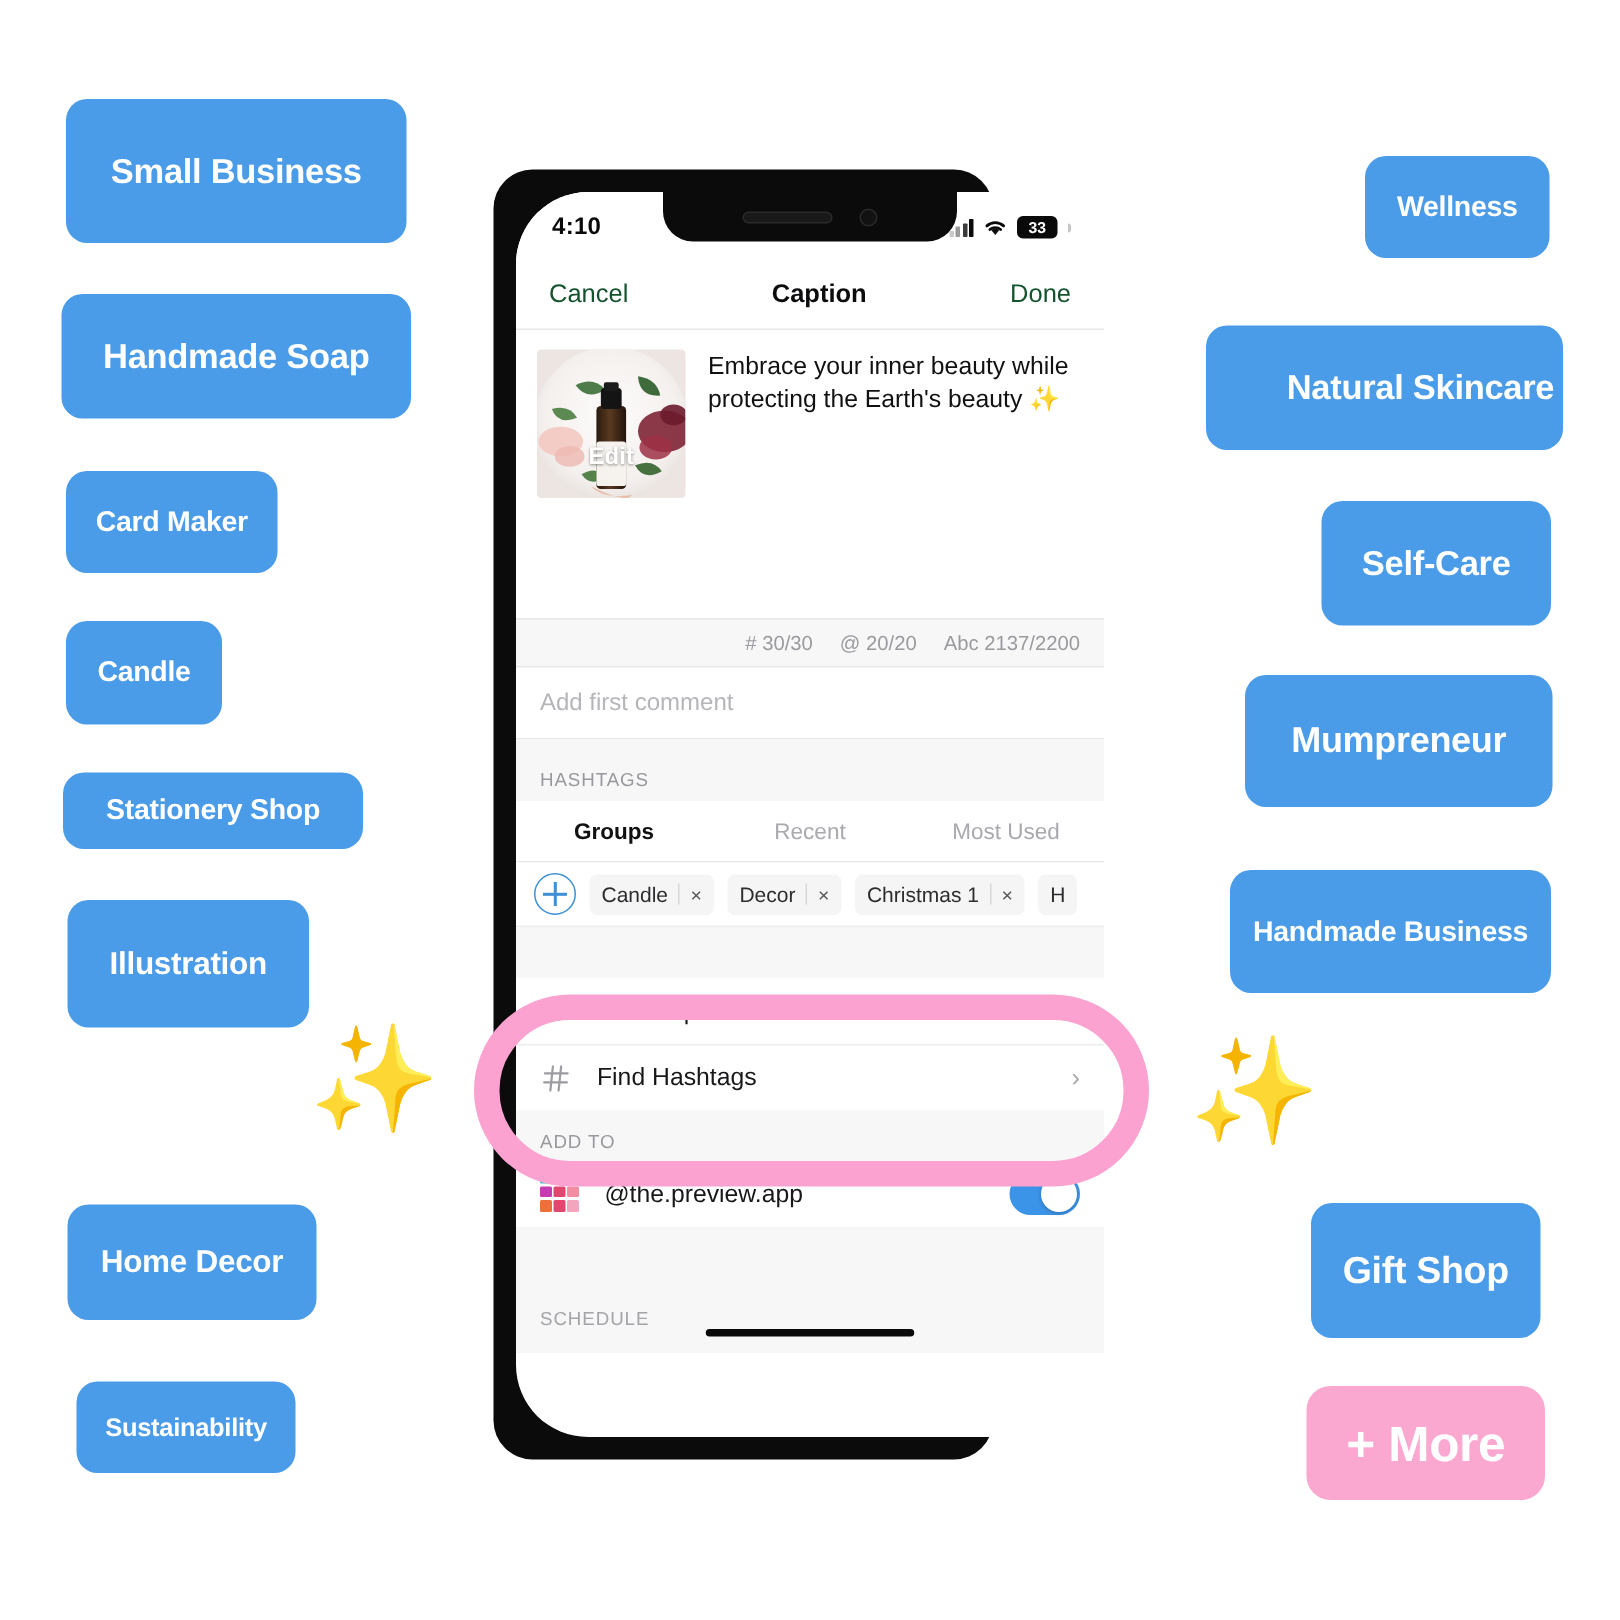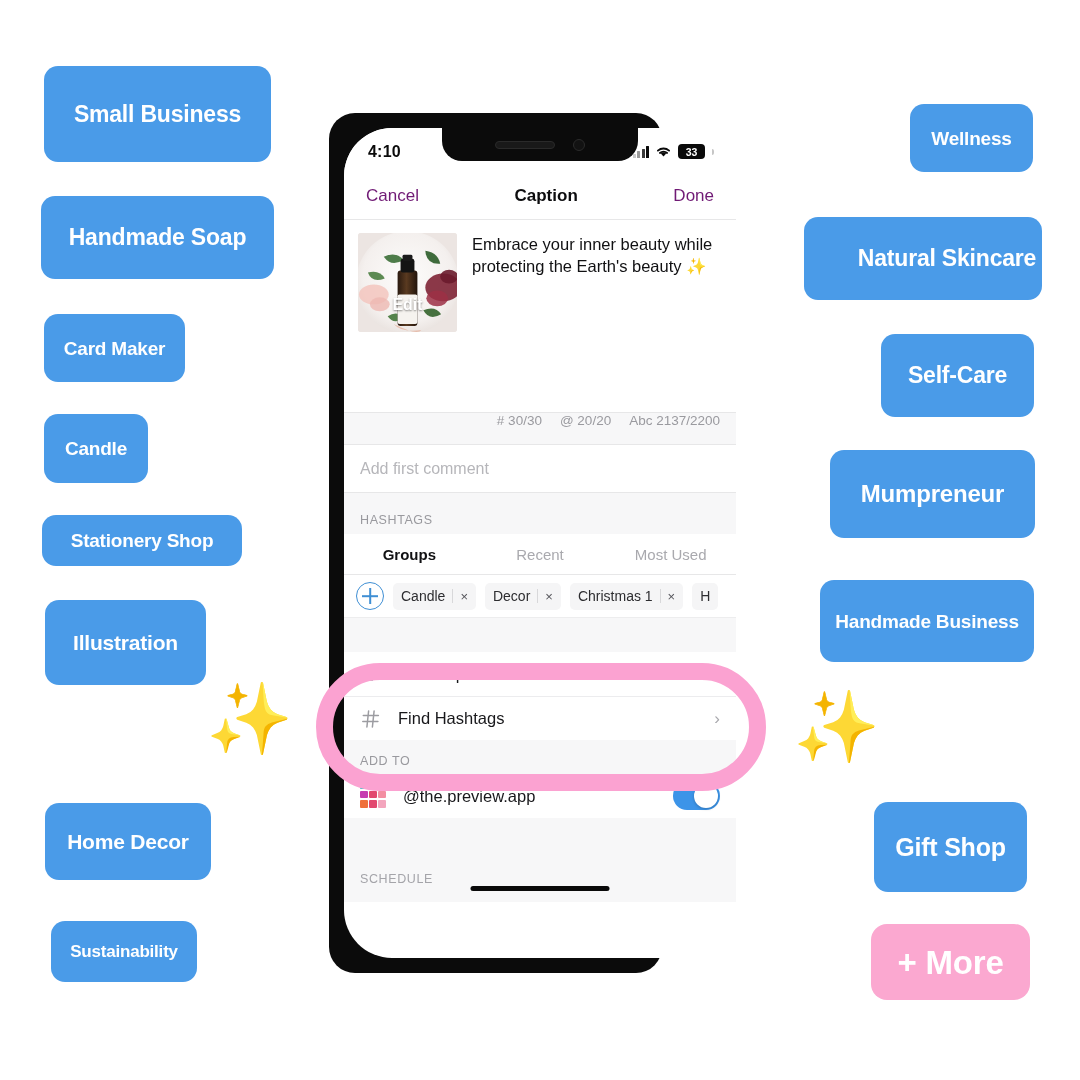--- a/index.html
+++ b/index.html
@@ -92,21 +92,21 @@
   
   .navbar{
     position:relative;
     height:48px;
     display:flex;align-items:center;justify-content:space-between;
     padding:0 22px;
     box-sizing:border-box;
     border-bottom:1px solid #e7e7e8;
     background:#fff;
   }
-  .nav-side{font-size:17px;color:#701a75;}
+  .nav-side{font-size:17px;color:#14532d;}
   .nav-title{font-size:17px;font-weight:bold;color:#0c0c0e;}
 
   
   .cap-area{
     position:relative;
     background:#fff;
     padding:13px 14px 0 14px;
     height:192px;
     box-sizing:border-box;
     display:flex;gap:15px;
@@ -129,21 +129,21 @@
     font-size:16.5px;line-height:1.31;color:#111113;
     padding-top:1px;
   }
 
   
   .counters{
     height:33px;
     background:#f7f7f8;
     border-top:1px solid #e7e7e8;
     border-bottom:1px solid #e7e7e8;
-    display:flex;align-items:flex-start;justify-content:flex-end;
+    display:flex;align-items:center;justify-content:flex-end;
     gap:18px;padding-right:16px;
     font-size:13.5px;color:#9a9a9f;
     box-sizing:border-box;
   }
 
   
   .comment-row{
     height:48px;background:#fff;
     display:flex;align-items:center;
     padding:0 16px;box-sizing:border-box;

